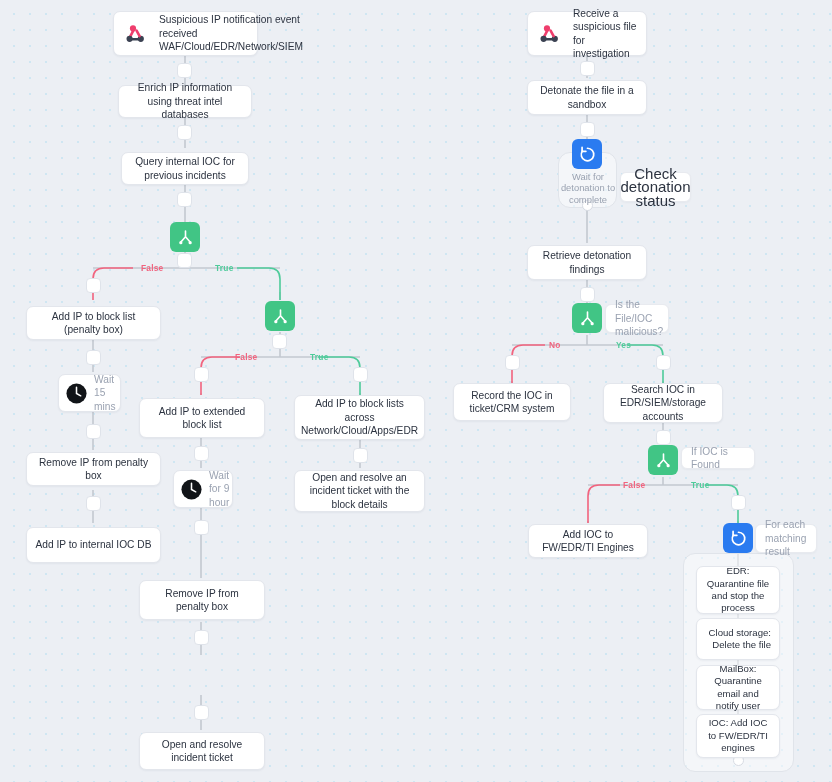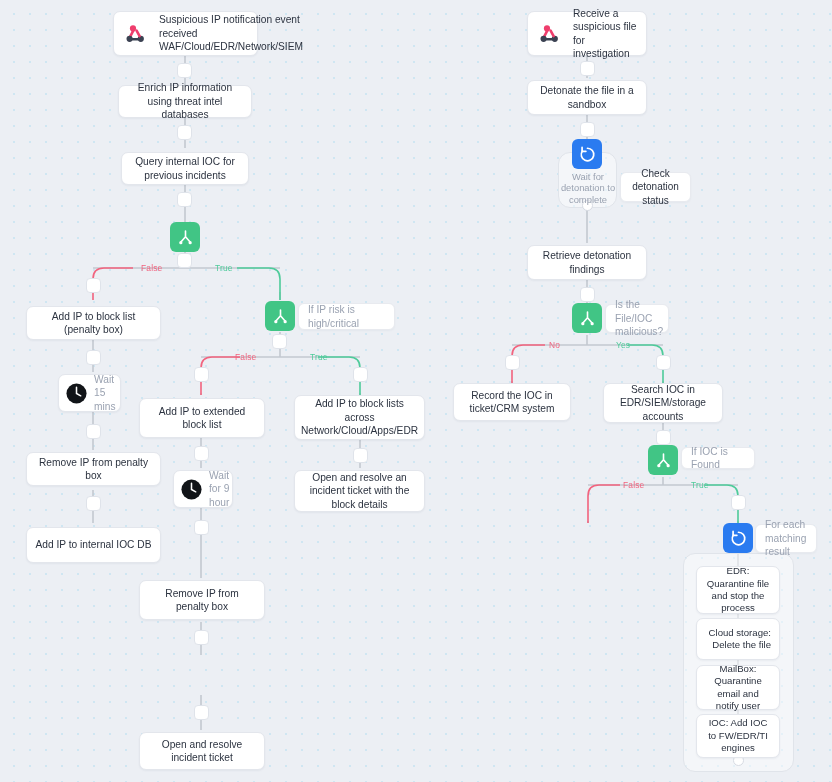--- a/index.html
+++ b/index.html
@@ -95,21 +95,21 @@
     position:absolute;
     width:11px;height:11px;border-radius:50%;
     background:#ffffff;border:1px solid #d7dbe3;
     box-sizing:border-box;
   }
 
   
   .blabel{
     position:absolute;
     font-size:8.4px;
-    font-weight:normal;
+    font-weight:bold;
     letter-spacing:.2px;
   }
   .blabel.f{color:#f2637e;}
   .blabel.t{color:#4ecb9a;}
 </style>
 </head>
 <body>
 
 <div id="canvas">
 
@@ -240,23 +240,20 @@
     <span>Add IP to internal IOC DB</span>
   </div>
 
   <div class="sq green" style="left:265px;top:301px;">
     <svg width="19" height="19" viewBox="0 0 20 20">
       <path d="M10 3.2 L10 9.2 M10 9.2 L5.4 14.4 M10 9.2 L14.6 14.4" stroke="#fff" stroke-width="1.7" fill="none" stroke-linecap="round"></path>
       <circle cx="5.1" cy="15.4" r="1.7" fill="#fff"></circle>
       <circle cx="14.9" cy="15.4" r="1.7" fill="#fff"></circle>
     </svg>
   </div>
-  <div class="note" style="left:298px;top:303px;width:97px;height:27px;">
-    <span>If IP risk is high/critical</span>
-  </div>
   <div class="conn" style="left:272px;top:334px;"></div>
   <span class="blabel f" style="left:235px;top:352px;">False</span>
   <span class="blabel t" style="left:310px;top:352px;">True</span>
 
   <div class="conn" style="left:194px;top:367px;"></div>
   <div class="conn" style="left:353px;top:367px;"></div>
 
   <div class="node" style="left:139px;top:398px;width:126px;height:40px;">
     <span>Add IP to extended block list</span>
   </div>
@@ -317,21 +314,21 @@
   <div class="loopend" style="left:582px;top:200px;"></div>
   <div class="sq blue" style="left:572px;top:139px;">
     <svg width="19" height="19" viewBox="0 0 20 20">
       <path d="M10 3.4 A6.6 6.6 0 1 1 4.6 6.2" stroke="#fff" stroke-width="1.8" fill="none" stroke-linecap="round"></path>
       <path d="M4.3 2.6 L4.3 6.6 L8.3 6.6" stroke="#fff" stroke-width="1.8" fill="none" stroke-linecap="round" stroke-linejoin="round"></path>
     </svg>
   </div>
   <div class="note" style="left:560px;top:170px;width:56px;height:36px;border:none;background:transparent;box-shadow:none;justify-content:center;text-align:center;font-size:9.4px;line-height:11.6px;padding:0;">
     <span>Wait for detonation to complete</span>
   </div>
-  <div class="note dark" style="left:620px;top:172px;width:71px;height:30px;font-size:10px;">
+  <div class="note dark" style="left:620px;top:172px;width:71px;height:30px;font-size:15px;">
     <span>Check detonation status</span>
   </div>
 
   <div class="node" style="left:527px;top:245px;width:120px;height:35px;">
     <span>Retrieve detonation findings</span>
   </div>
   <div class="conn" style="left:580px;top:287px;"></div>
 
   <div class="sq green" style="left:572px;top:303px;">
     <svg width="19" height="19" viewBox="0 0 20 20">
@@ -364,20 +361,23 @@
       <circle cx="14.9" cy="15.4" r="1.7" fill="#fff"></circle>
     </svg>
   </div>
   <div class="note" style="left:681px;top:447px;width:74px;height:22px;">
     <span>If IOC is Found</span>
   </div>
   <span class="blabel f" style="left:623px;top:480px;">False</span>
   <span class="blabel t" style="left:691px;top:480px;">True</span>
   <div class="conn" style="left:731px;top:495px;"></div>
 
+  <div class="node" style="left:528px;top:524px;width:120px;height:34px;">
+    <span>Add IOC to FW/EDR/TI Engines</span>
+  </div>
 
   <div class="loopbox" style="left:683px;top:553px;width:111px;height:219px;"></div>
   <div class="loopend" style="left:733px;top:755px;"></div>
   <div class="sq blue" style="left:723px;top:523px;">
     <svg width="19" height="19" viewBox="0 0 20 20">
       <path d="M10 3.4 A6.6 6.6 0 1 1 4.6 6.2" stroke="#fff" stroke-width="1.8" fill="none" stroke-linecap="round"></path>
       <path d="M4.3 2.6 L4.3 6.6 L8.3 6.6" stroke="#fff" stroke-width="1.8" fill="none" stroke-linecap="round" stroke-linejoin="round"></path>
     </svg>
   </div>
   <div class="note" style="left:755px;top:524px;width:62px;height:29px;">

